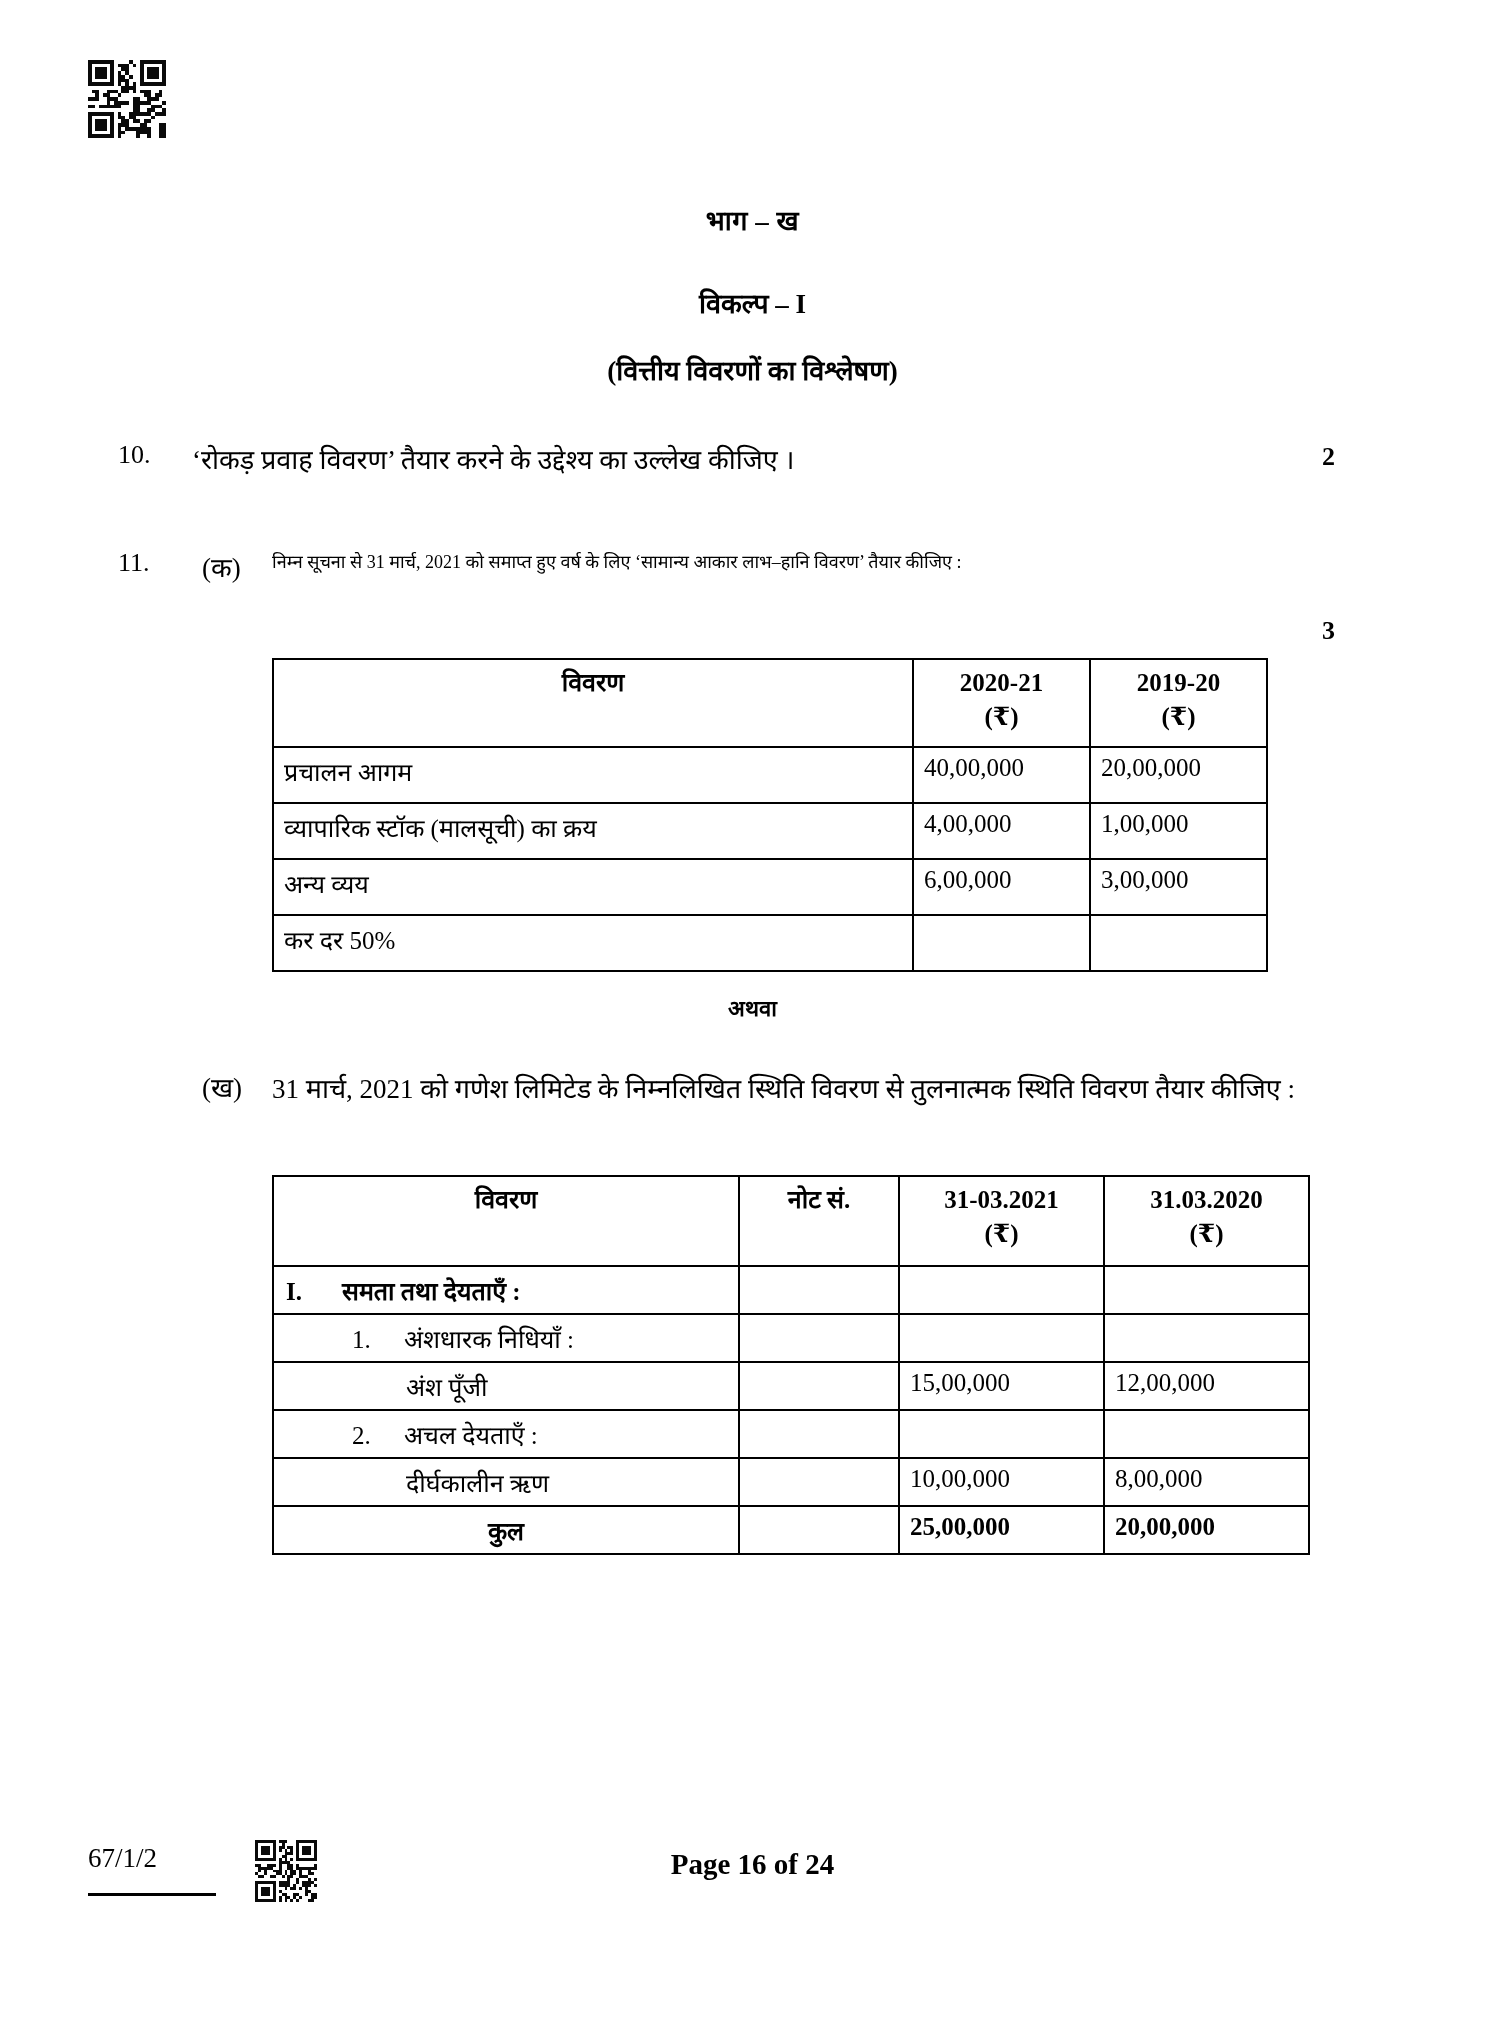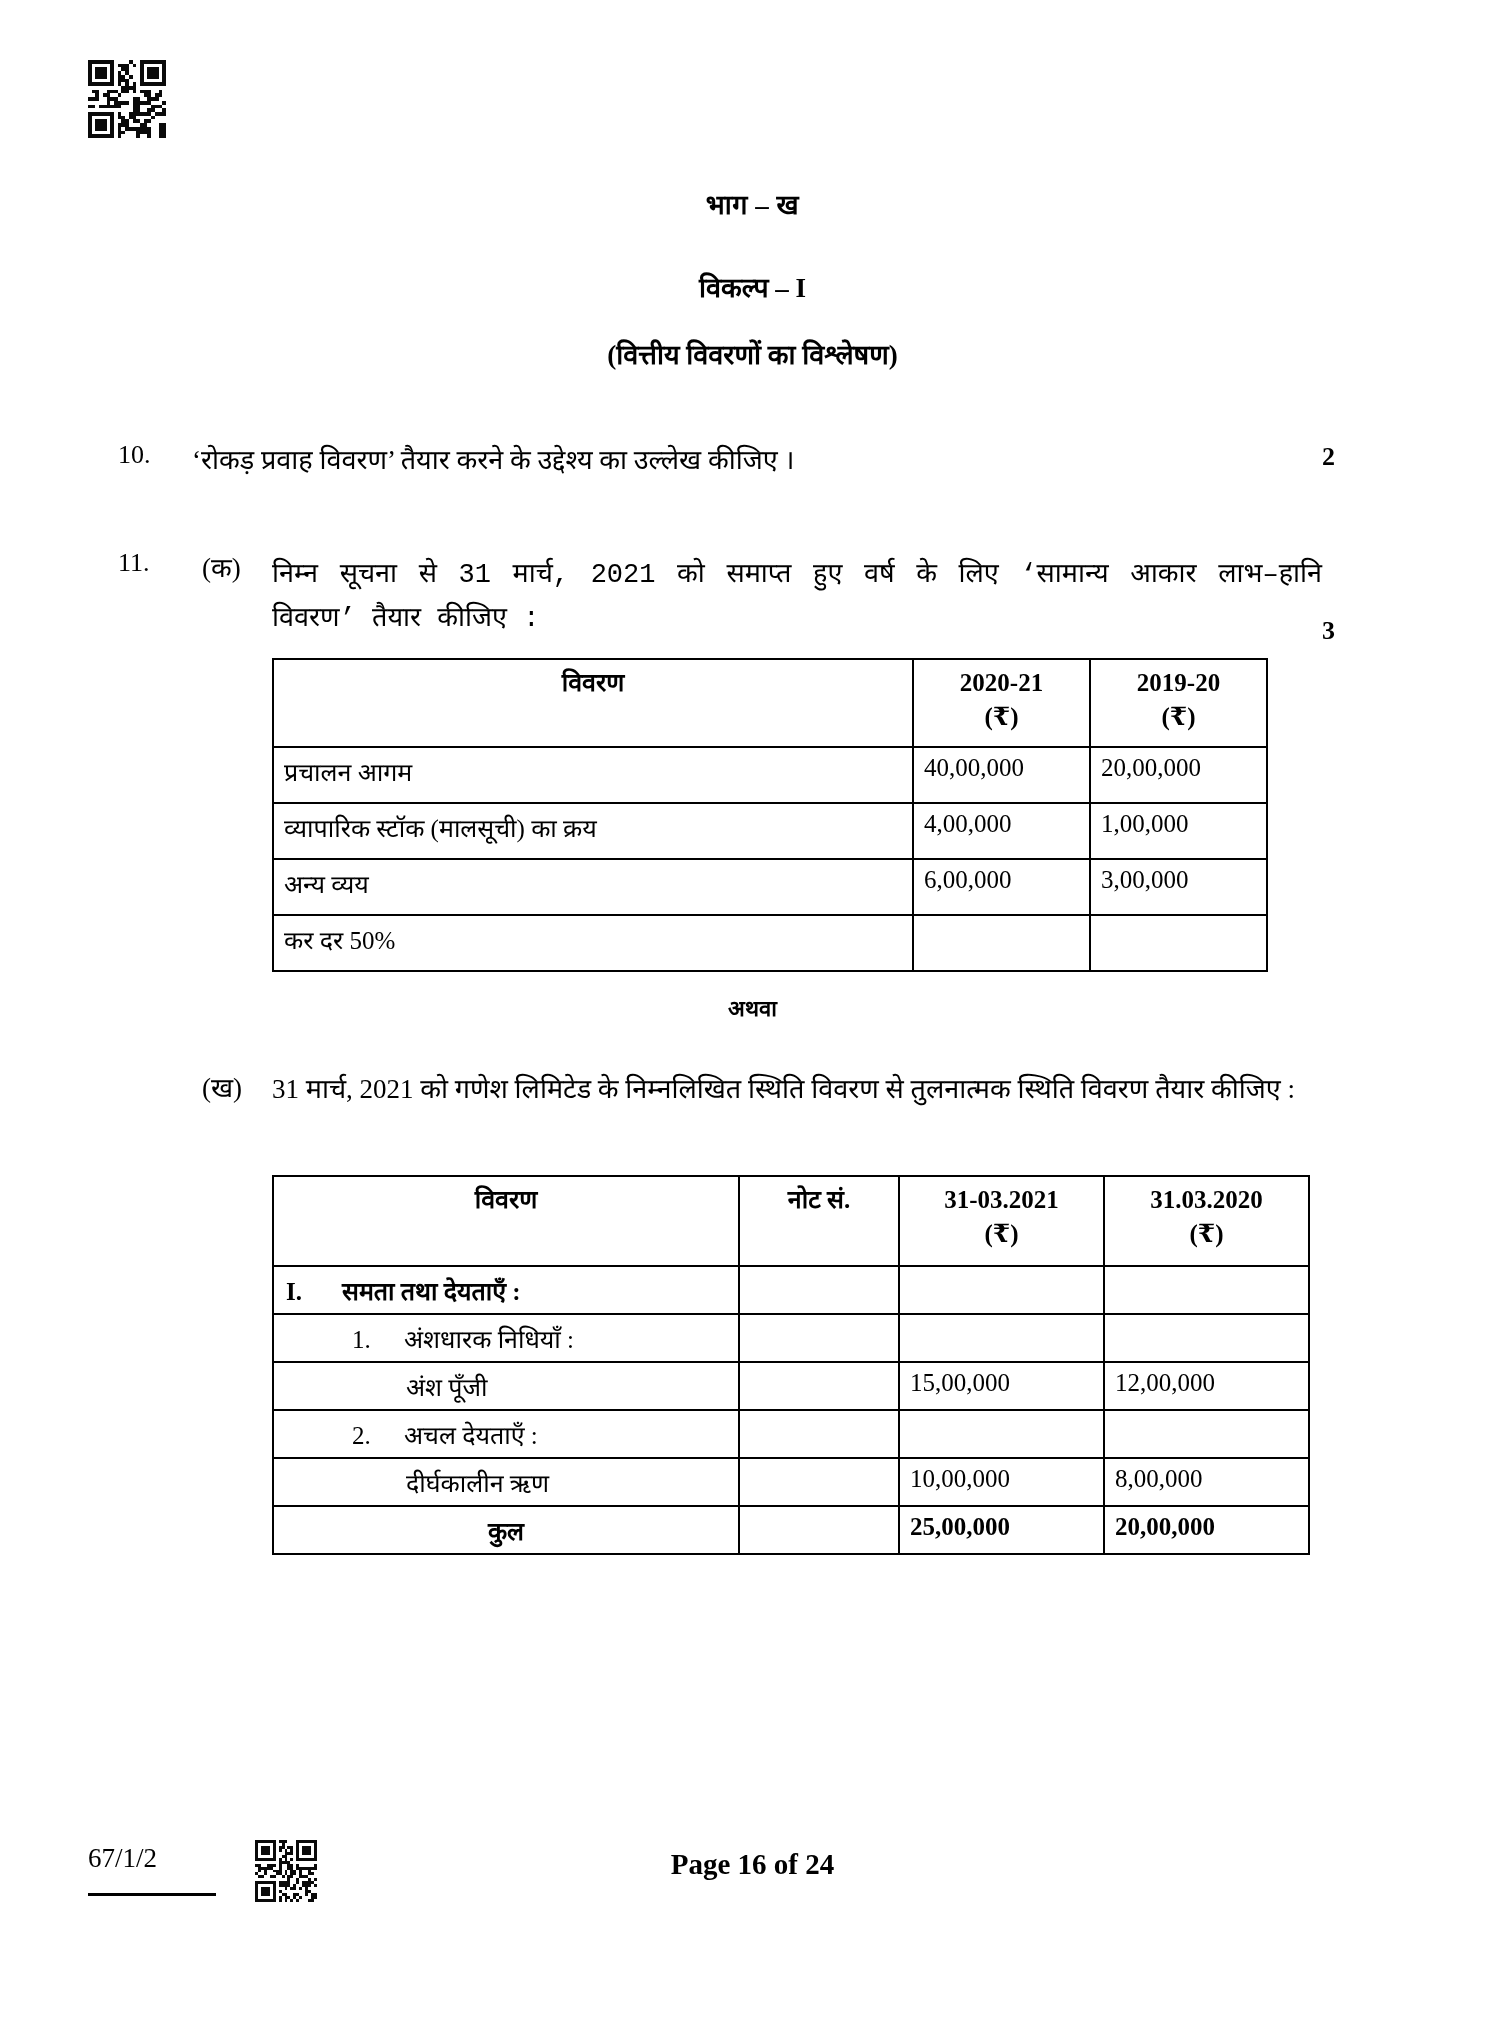--- a/index.html
+++ b/index.html
@@ -49,20 +49,21 @@
     width: 62px;
     height: 62px;
     grid-template-columns: repeat(21, 1fr);
     grid-template-rows: repeat(21, 1fr);
   }
 
   
   .center-head {
     text-align: center;
     font-weight: bold;
+    margin-top: 16px;
   }
   .h-bhag {
     position: absolute;
     left: 0; right: 0;
     top: 185px;
     font-size: 27px;
     letter-spacing: .5px;
   }
   .h-vikalp {
     position: absolute;
@@ -97,26 +98,25 @@
   .q11 { top: 548px; left: 0; width: 1505px; }
   .q11 .num {
     position: absolute; left: 118px; top: 0;
     font-size: 26px;
   }
   .q11 .part-a-label {
     position: absolute; left: 202px; top: 0;
     font-size: 27px;
   }
   .q11 .part-a-text {
-    position: absolute; left: 272px; top: 6px;
+    position: absolute; left: 272px; top: 0;
     width: 1050px;
-    font-size: 27px;
+    font-size: 18px;
     line-height: 1.62;
     text-align: justify;
-    font-family: Liberation Mono, monospace;
   }
   .q11 .marks {
     position: absolute; left: 1322px; top: 68px;
     font-size: 26px; font-weight: bold;
   }
 
   .q11b { top: 1068px; left: 0; width: 1505px; }
   .q11b .part-b-label {
     position: absolute; left: 202px; top: 0;
     font-size: 27px;

